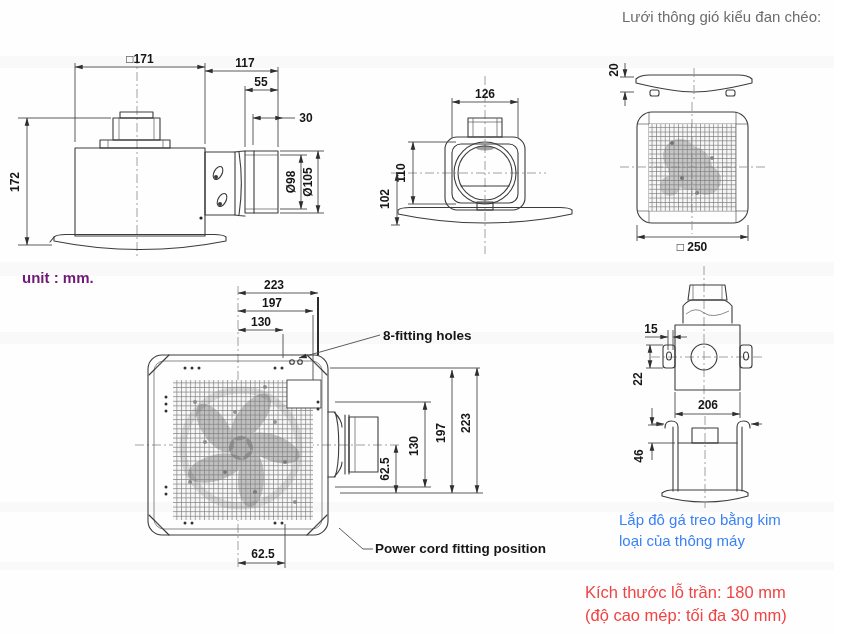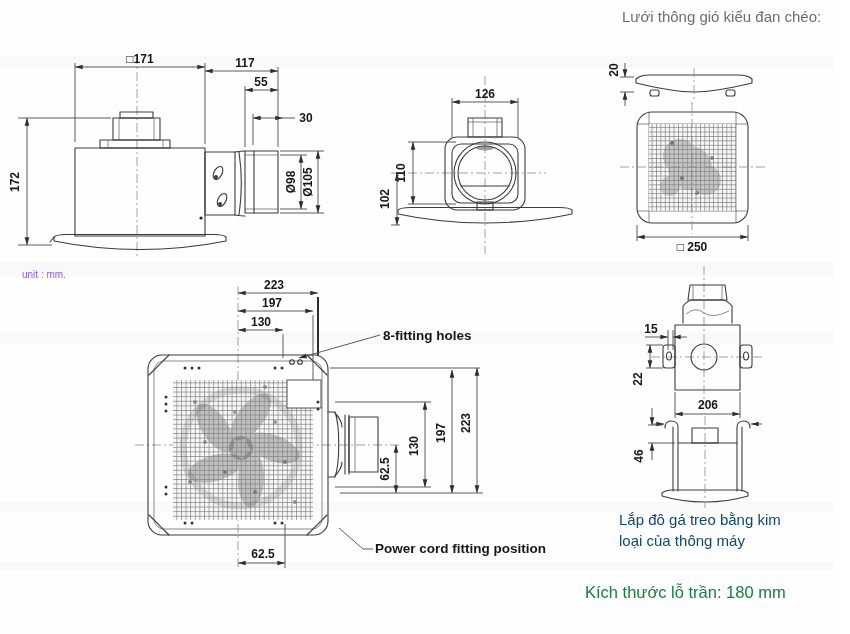--- a/index.html
+++ b/index.html
@@ -1,22 +1,22 @@
 <!DOCTYPE html>
 <html><head>
 <meta charset="utf-8">
 <style>
   html,body{margin:0;padding:0;background:#ffffff;}
   .canvas{position:relative;width:834px;height:634px;background:#fefefe;overflow:hidden;
           font-family:"Liberation Sans",sans-serif;}
   .band{position:absolute;left:0;width:850px;background:#000;pointer-events:none;}
   .title{position:absolute;left:622px;top:6px;font-size:15px;line-height:21px;color:#6d6d6d;}
-  .unit{position:absolute;left:22px;top:269px;font-size:10px;font-weight:normal;color:#8b5cf6;}
-  .hangnote{position:absolute;left:619px;top:509px;font-size:15px;line-height:21px;color:#0c4a6e;}
-  .ceilnote{position:absolute;left:585px;top:581px;font-size:16.5px;line-height:23px;color:#15803d;}
+  .unit{position:absolute;left:22px;top:269px;font-size:15px;font-weight:bold;color:#701a75;}
+  .hangnote{position:absolute;left:619px;top:509px;font-size:15px;line-height:21px;color:#3b82f6;}
+  .ceilnote{position:absolute;left:585px;top:581px;font-size:16.5px;line-height:23px;color:#ef4444;}
   svg{position:absolute;overflow:visible;}
   .ol{fill:none;stroke:#3c3c3c;stroke-width:1.1;stroke-linejoin:round;stroke-linecap:round;}
   .thin{fill:none;stroke:#5a5a5a;stroke-width:0.7;}
   .dl{fill:none;stroke:#4a4a4a;stroke-width:0.9;}
   .dlt{fill:none;stroke:#2c2c2c;stroke-width:2;}
   .cl{fill:none;stroke:#8a8a8a;stroke-width:0.8;stroke-dasharray:9 3 2 3;}
   .dt{font:bold 12px "Liberation Sans",sans-serif;fill:#161616;}
   .dt2{font:bold 13.5px "Liberation Sans",sans-serif;fill:#161616;}
   text{user-select:none;}
 </style>
@@ -327,15 +327,16 @@
     </g>
   </svg>
 
   <div class="hangnote">
     <div>Lắp đô gá treo bằng kim</div>
     <div>loại của thông máy</div>
   </div>
 
   <div class="ceilnote">
     <div>Kích thước lỗ trần: 180 mm</div>
+    <div>(độ cao mép: tối đa 30 mm)</div>
   </div>
 
 </div>
 
 </body></html>

